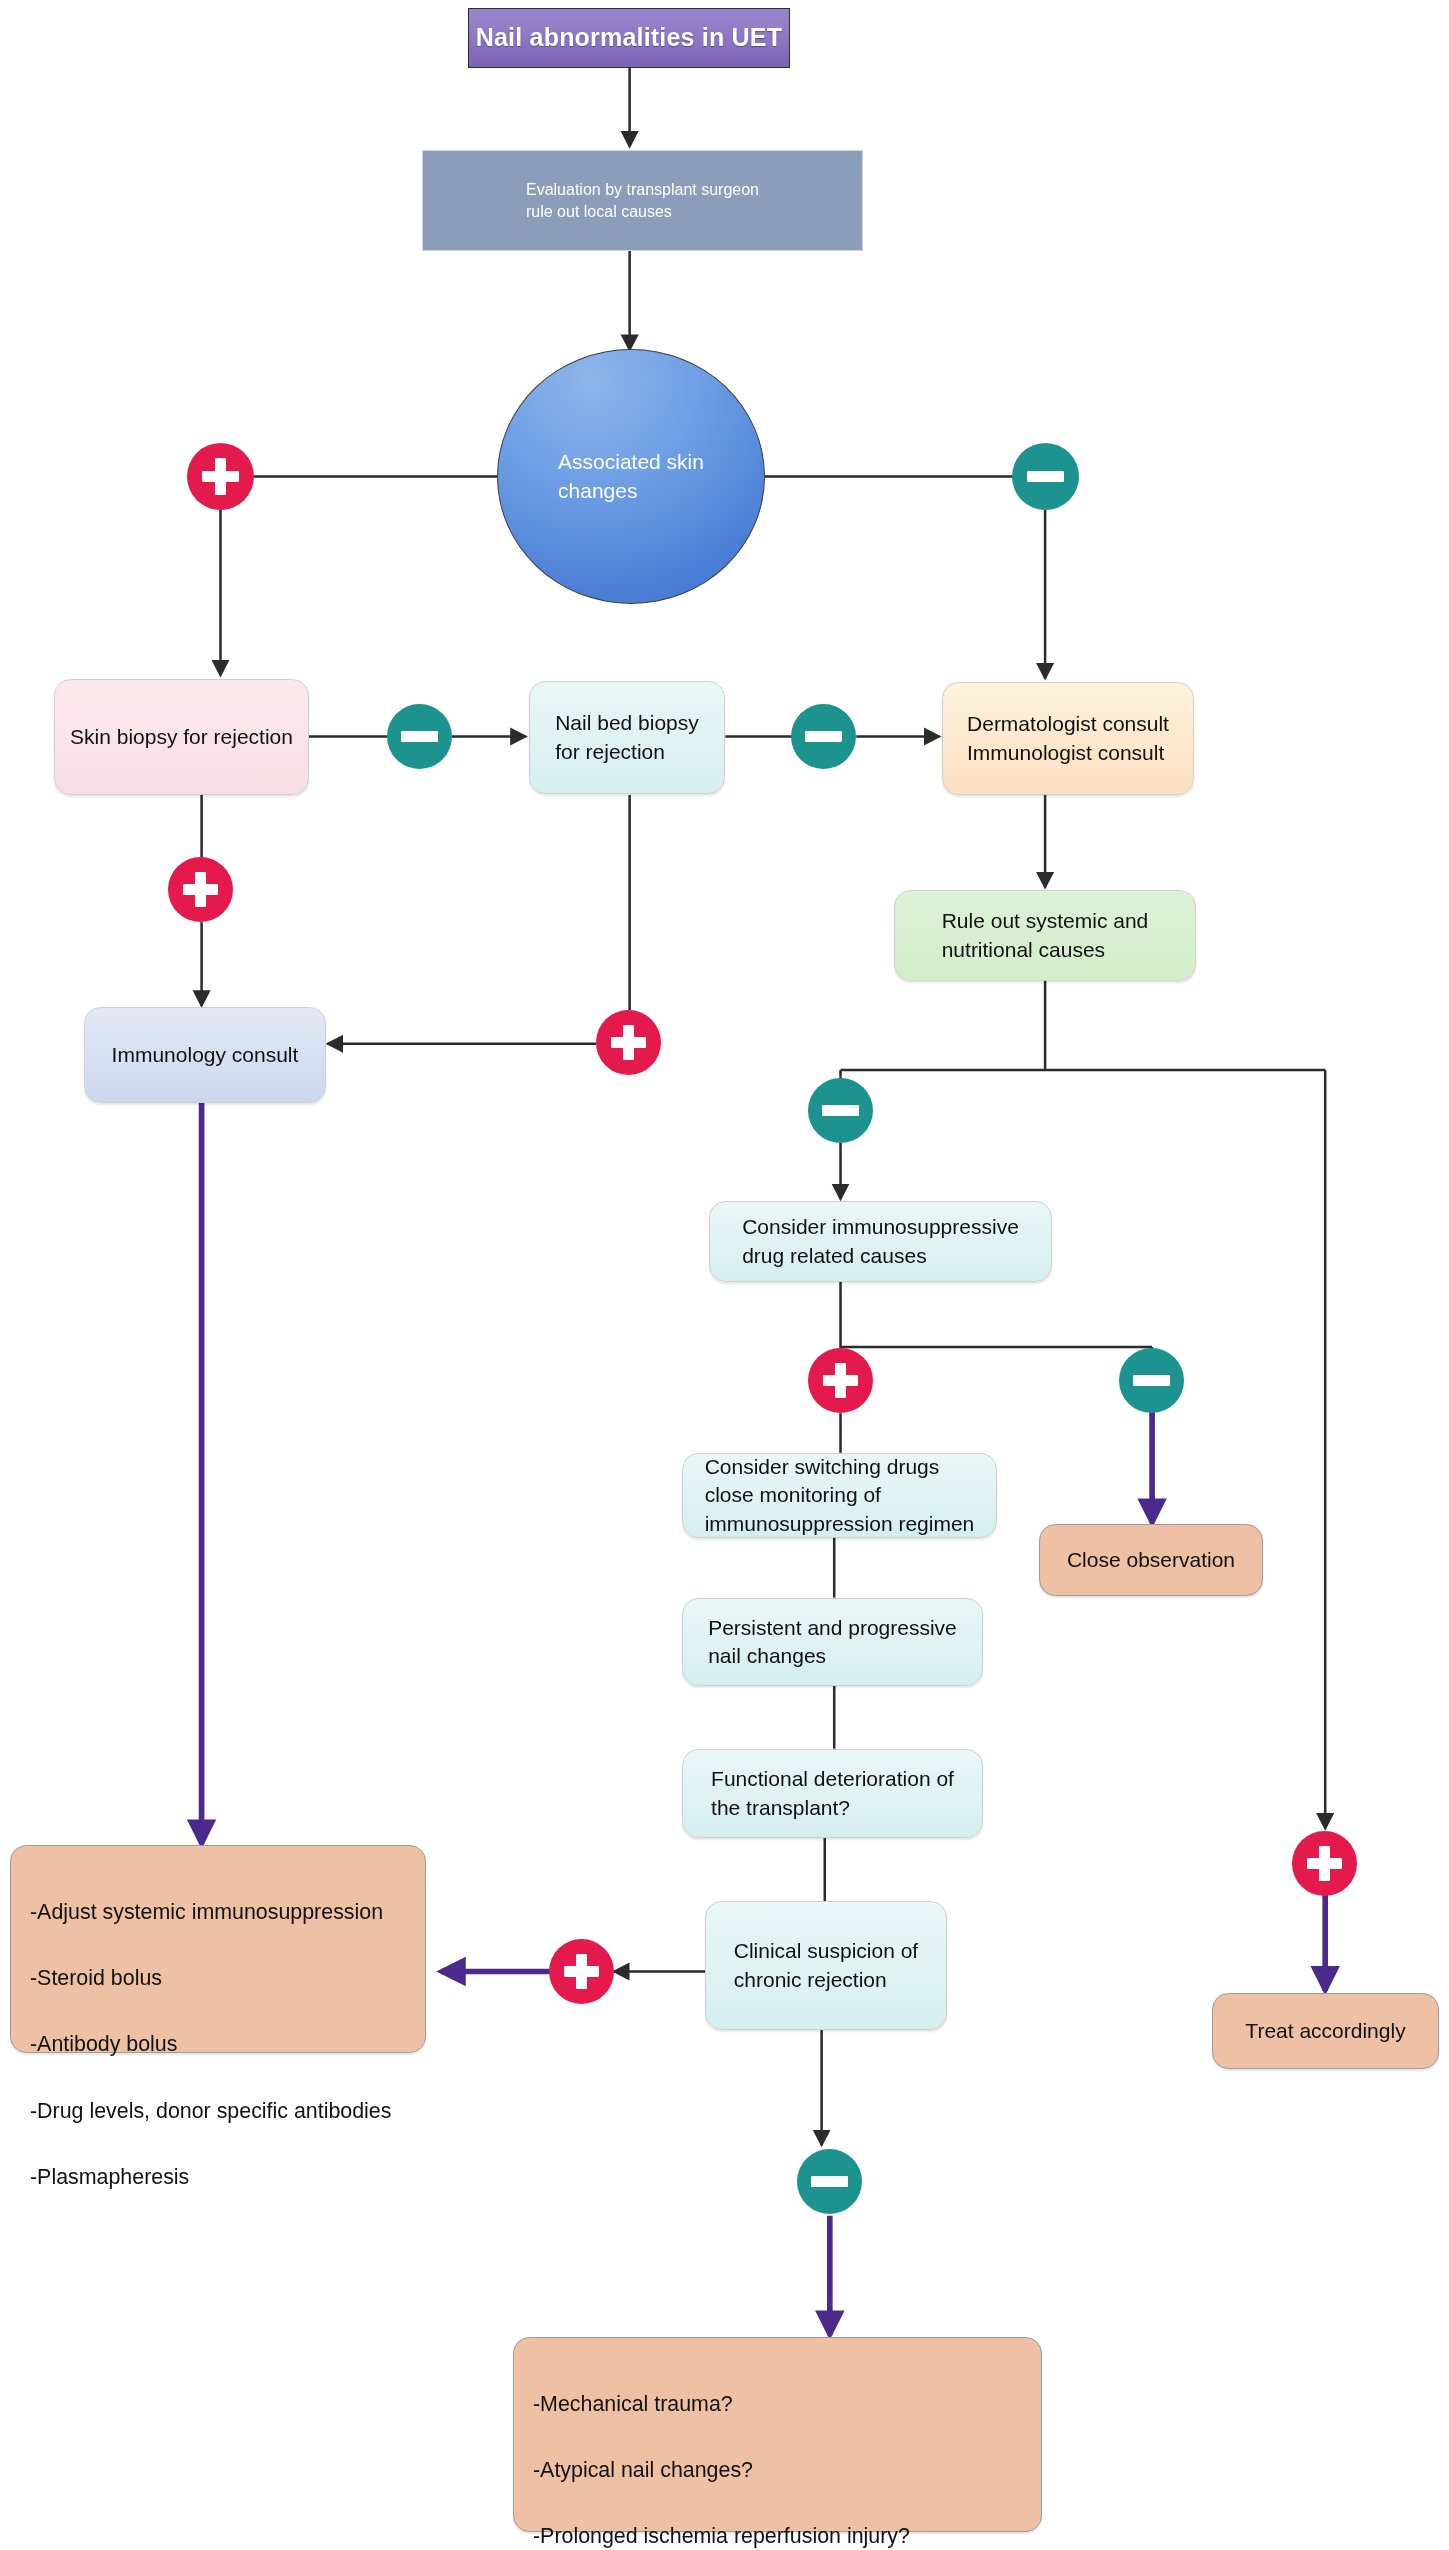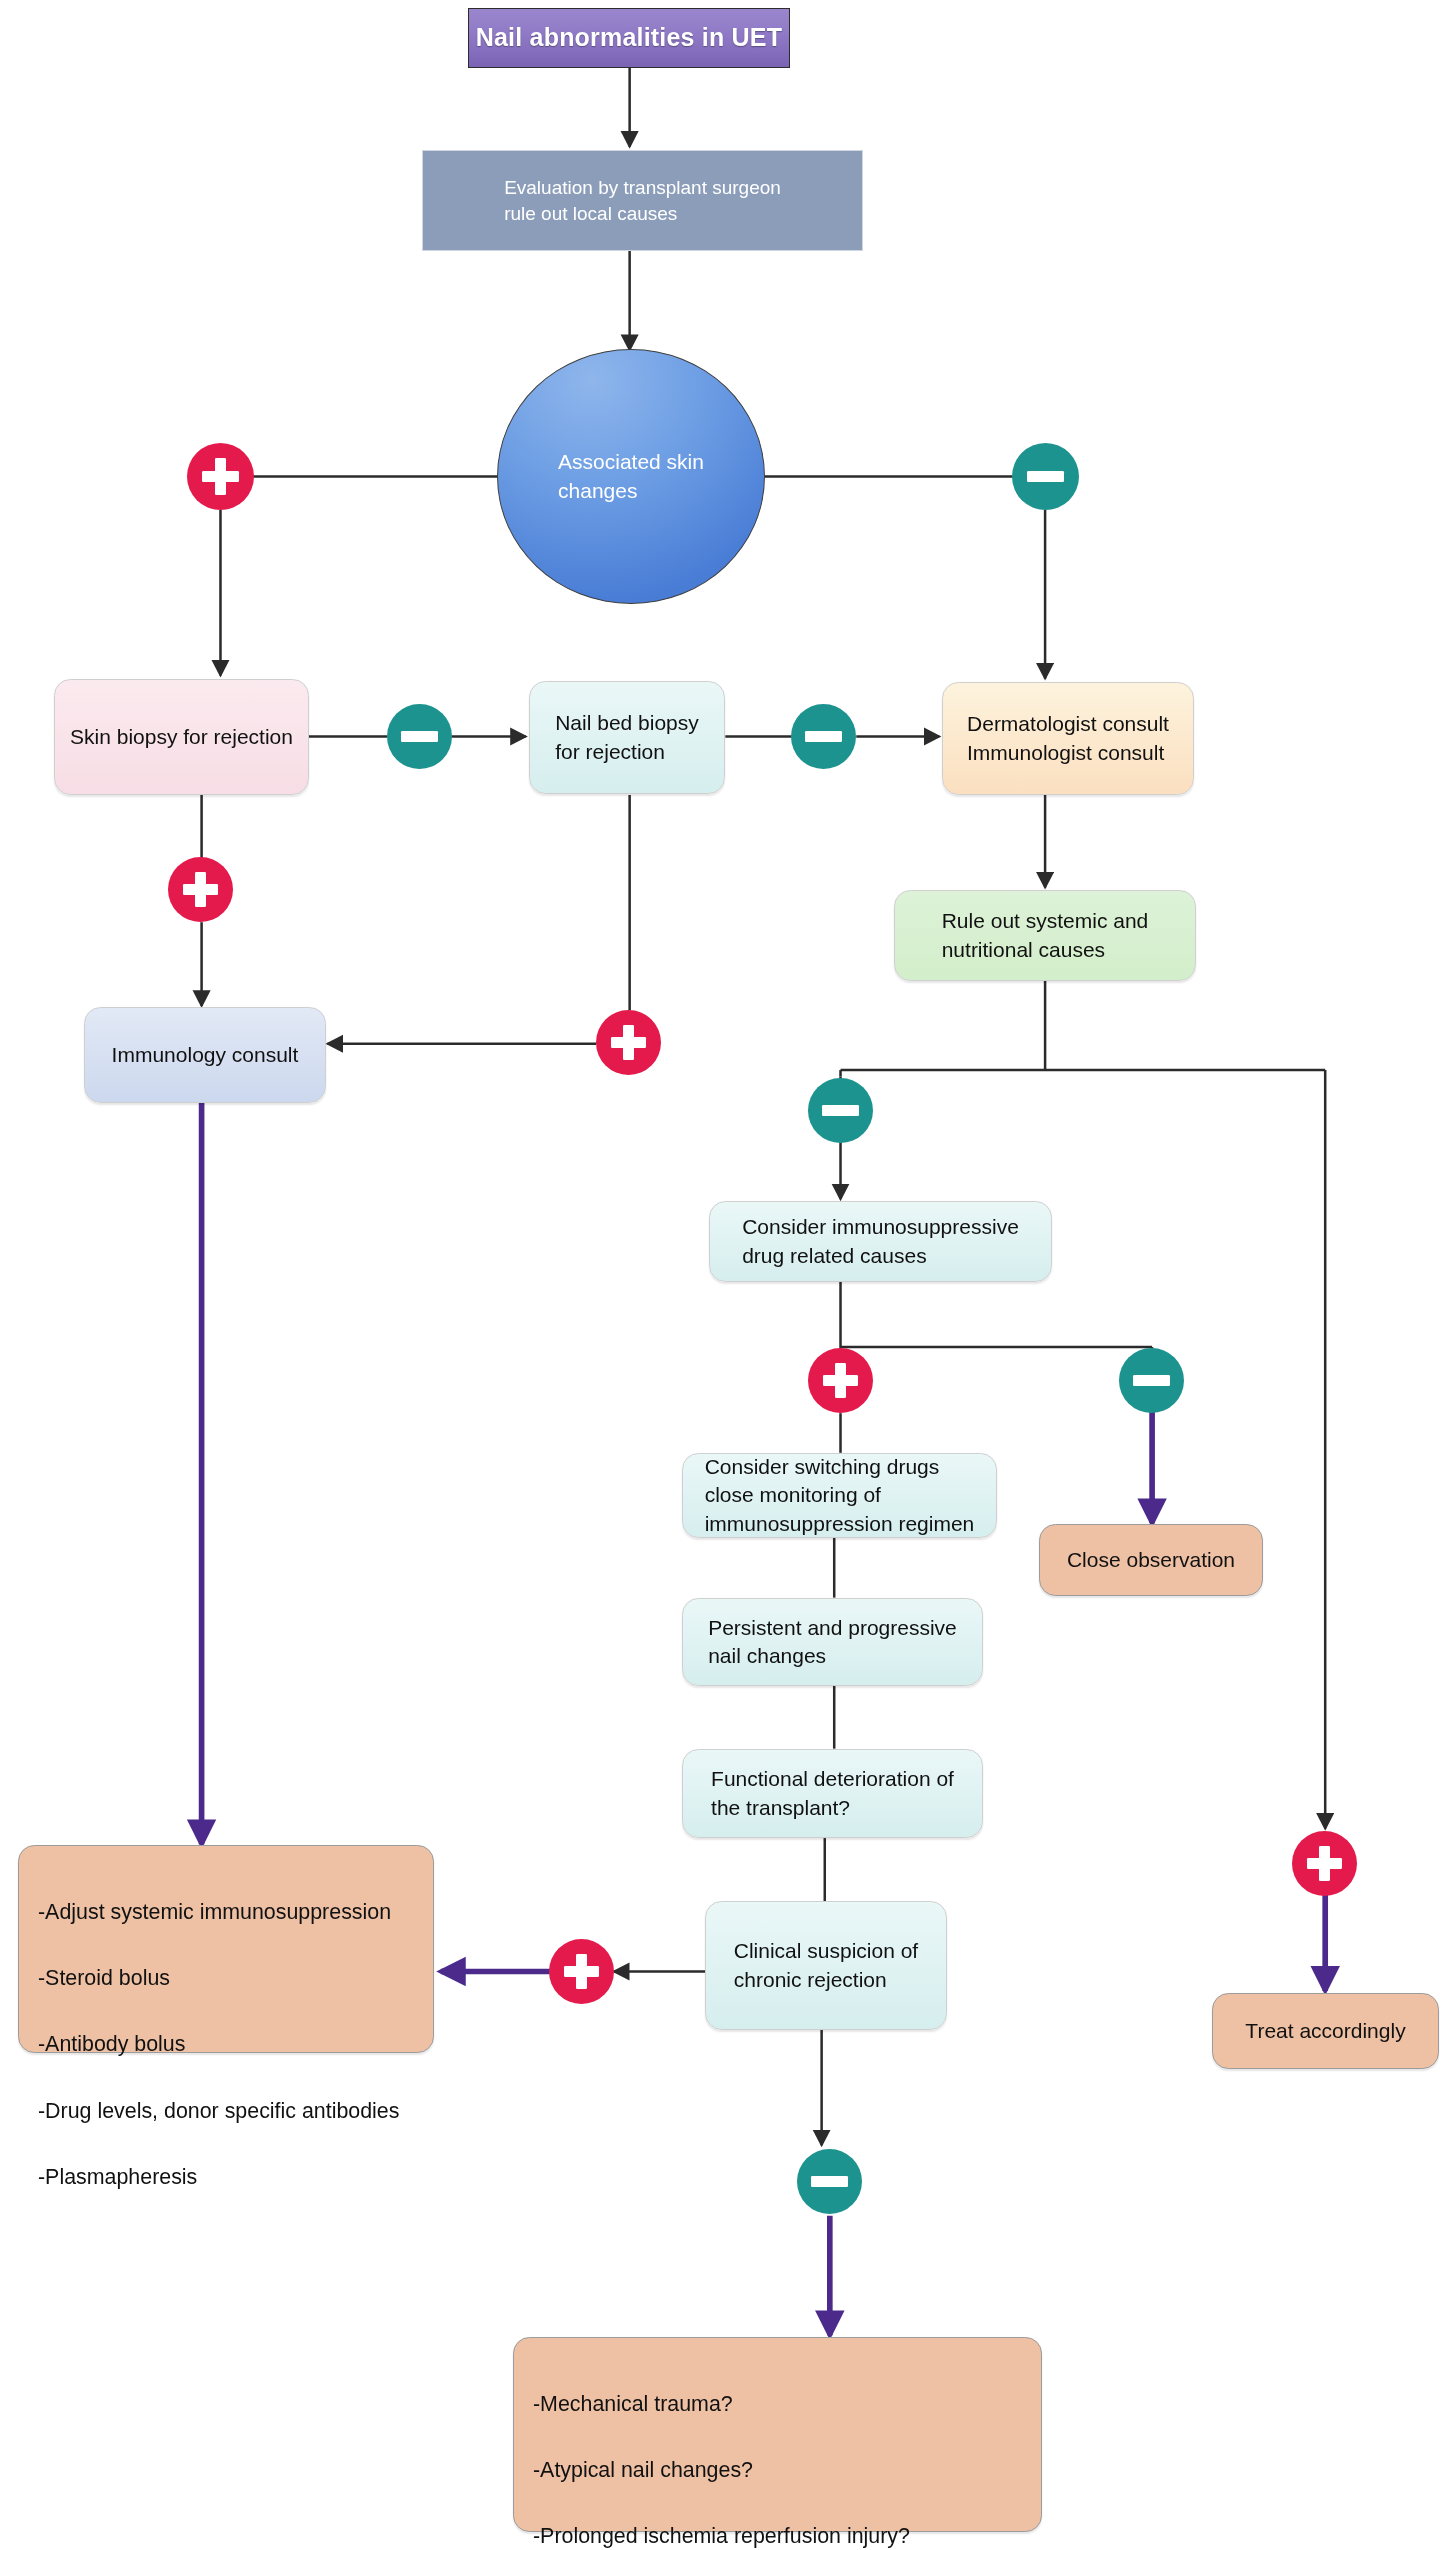--- a/index.html
+++ b/index.html
@@ -33,21 +33,21 @@
     font-size:25px;
     letter-spacing:0.2px;
     text-shadow:0 0.6px 1.3px rgba(0,0,0,.35);
   }
 
   
   .grey-box{
     background:#8c9dba;
     border:0.6px solid #cfd6e0;
     color:#ffffff;
-    font-size:19px;
+    font-size:16px;
   }
 
   
   .ellipse{
     border-radius:50%;
     background:radial-gradient(120% 120% at 35% 12%, #8fb6ec 0%, #6d9ee4 35%, #4a7ed6 72%, #3f6fc9 100%);
     border:1.3px solid #3c3c3c;
     color:#ffffff;
     font-size:21px;
   }
@@ -238,21 +238,21 @@
 
   <div class="node rbox cyan" style="left:705px;top:1901px;width:242px;height:129px;">
     <span>Clinical suspicion of
 chronic rejection</span>
   </div>
 
   <div class="node rbox salmon" style="left:1212px;top:1993px;width:227px;height:76px;">
     <span>Treat accordingly</span>
   </div>
 
-  <div class="node rbox salmon listbox" style="left:18px;top:1845px;width:416px;height:208px;">
+  <div class="node rbox salmon listbox" style="left:10px;top:1845px;width:416px;height:208px;">
     <div>-Adjust systemic immunosuppression</div>
     <div>-Steroid bolus</div>
     <div>-Antibody bolus</div>
     <div>-Drug levels, donor specific antibodies</div>
     <div>-Plasmapheresis</div>
   </div>
 
   <div class="node rbox salmon listbox" style="left:513px;top:2337px;width:529px;height:195px;">
     <div>-Mechanical trauma?</div>
     <div>-Atypical nail changes?</div>

